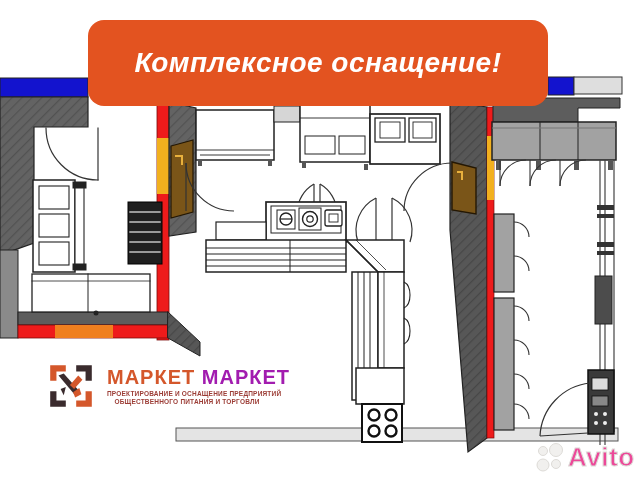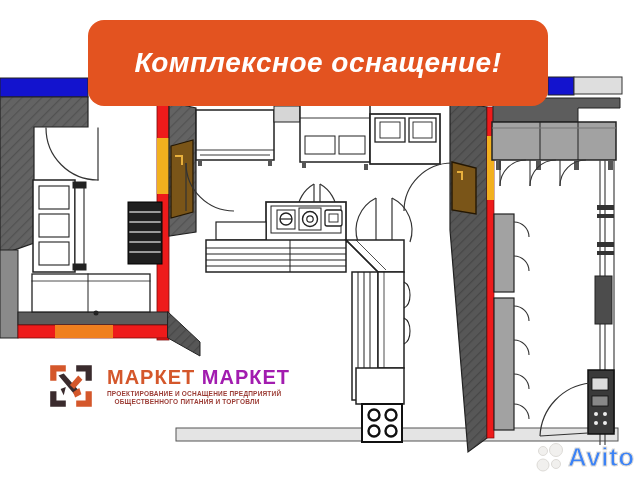--- a/index.html
+++ b/index.html
@@ -29,21 +29,21 @@
   .logo-title .w2{color:#a21caf;}
   .logo-sub{
     margin-top:2px;font-size:6.5px;font-weight:bold;color:#9C3D36;
     line-height:8px;text-align:center;letter-spacing:0.2px;white-space:nowrap;
   }
   
   .watermark{
     position:absolute;left:534px;top:442px;display:flex;align-items:center;z-index:4;
   }
   .wm-text{
-    font-size:26px;font-weight:bold;color:#3b82f6;
+    font-size:26px;font-weight:bold;color:#ec4899;
     -webkit-text-stroke:1px #dddbd7;letter-spacing:0.5px;margin-left:4px;
   }
 </style>
 </head>
 <body>
 
 <div class="canvas">
 
   <svg class="plan-svg" width="640" height="479" viewBox="0 0 640 479">
     <defs>

